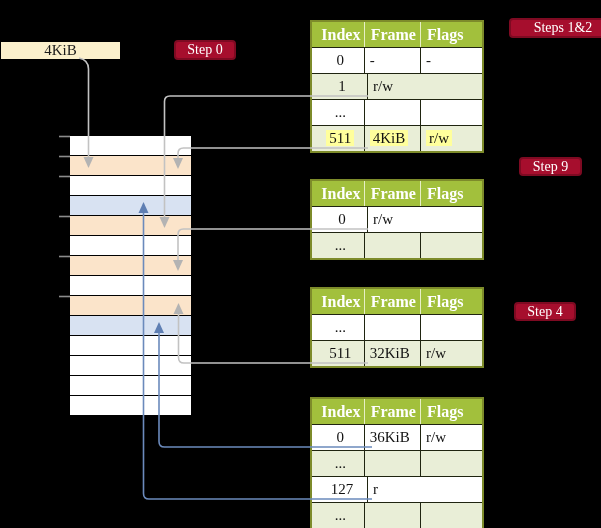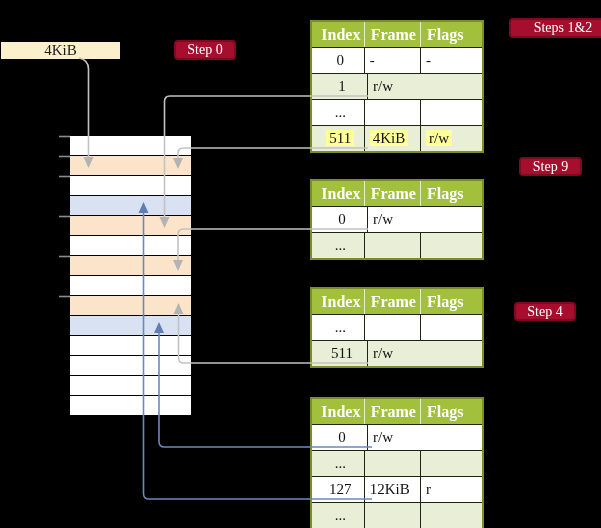--- a/index.html
+++ b/index.html
@@ -137,42 +137,43 @@
       <div class="th c2">Frame</div>
       <div class="th c3">Flags</div>
     </div>
     <div class="trow">
       <div class="td c1"><span>...</span></div>
       <div class="td c2"><span></span></div>
       <div class="td c3"><span></span></div>
     </div>
     <div class="trow green">
       <div class="td c1"><span>511</span></div>
+      <div class="td c2"><span>32KiB</span></div>
       <div class="td c3"><span>r/w</span></div>
     </div>
   </div>
 
   <div class="ptable t4">
     <div class="thead">
       <div class="th c1">Index</div>
       <div class="th c2">Frame</div>
       <div class="th c3">Flags</div>
     </div>
     <div class="trow">
       <div class="td c1"><span>0</span></div>
+      <div class="td c2"><span>36KiB</span></div>
       <div class="td c3"><span>r/w</span></div>
     </div>
     <div class="trow green">
       <div class="td c1"><span>...</span></div>
       <div class="td c2"><span></span></div>
       <div class="td c3"><span></span></div>
     </div>
     <div class="trow">
       <div class="td c1"><span>127</span></div>
-      <div class="td c2"><span>12KiB</span></div>
       <div class="td c3"><span>r</span></div>
     </div>
     <div class="trow green">
       <div class="td c1"><span>...</span></div>
       <div class="td c2"><span></span></div>
       <div class="td c3"><span></span></div>
     </div>
   </div>
 
   <svg id="overlay" width="601" height="528" viewBox="0 0 601 528">

